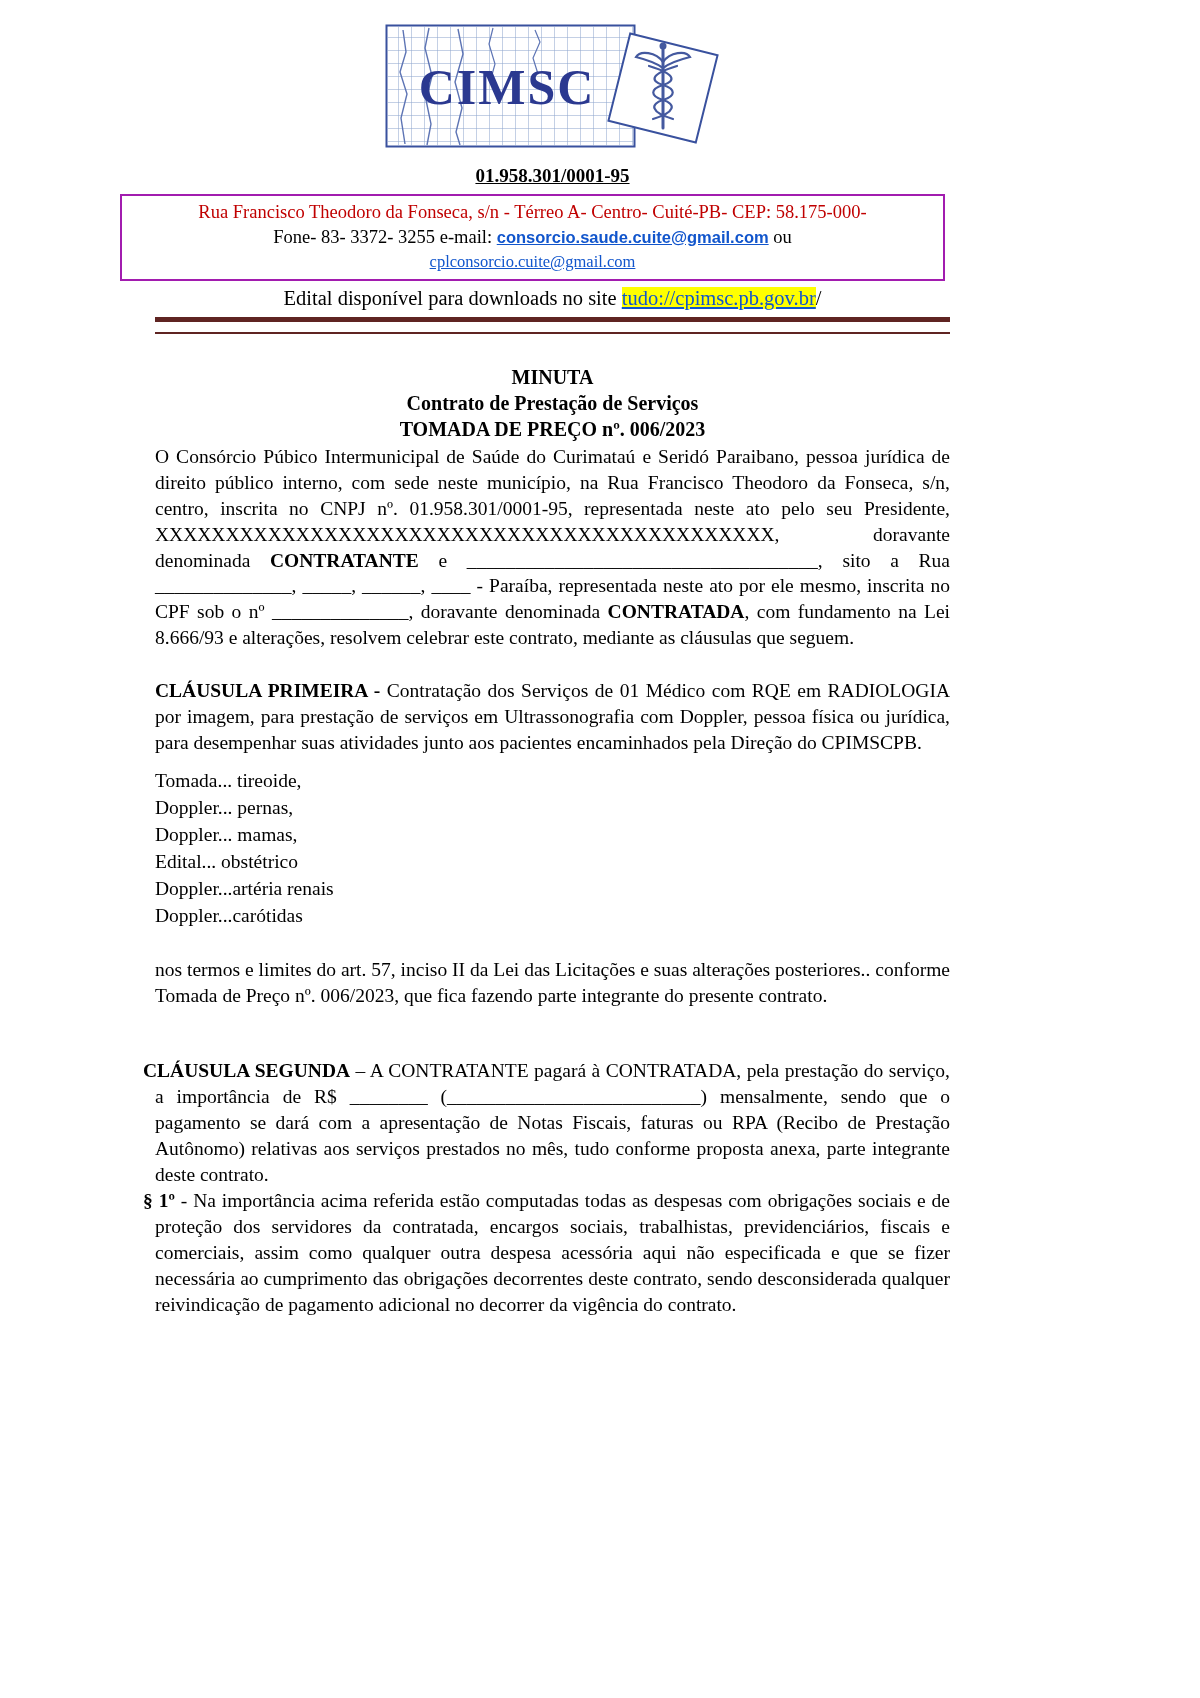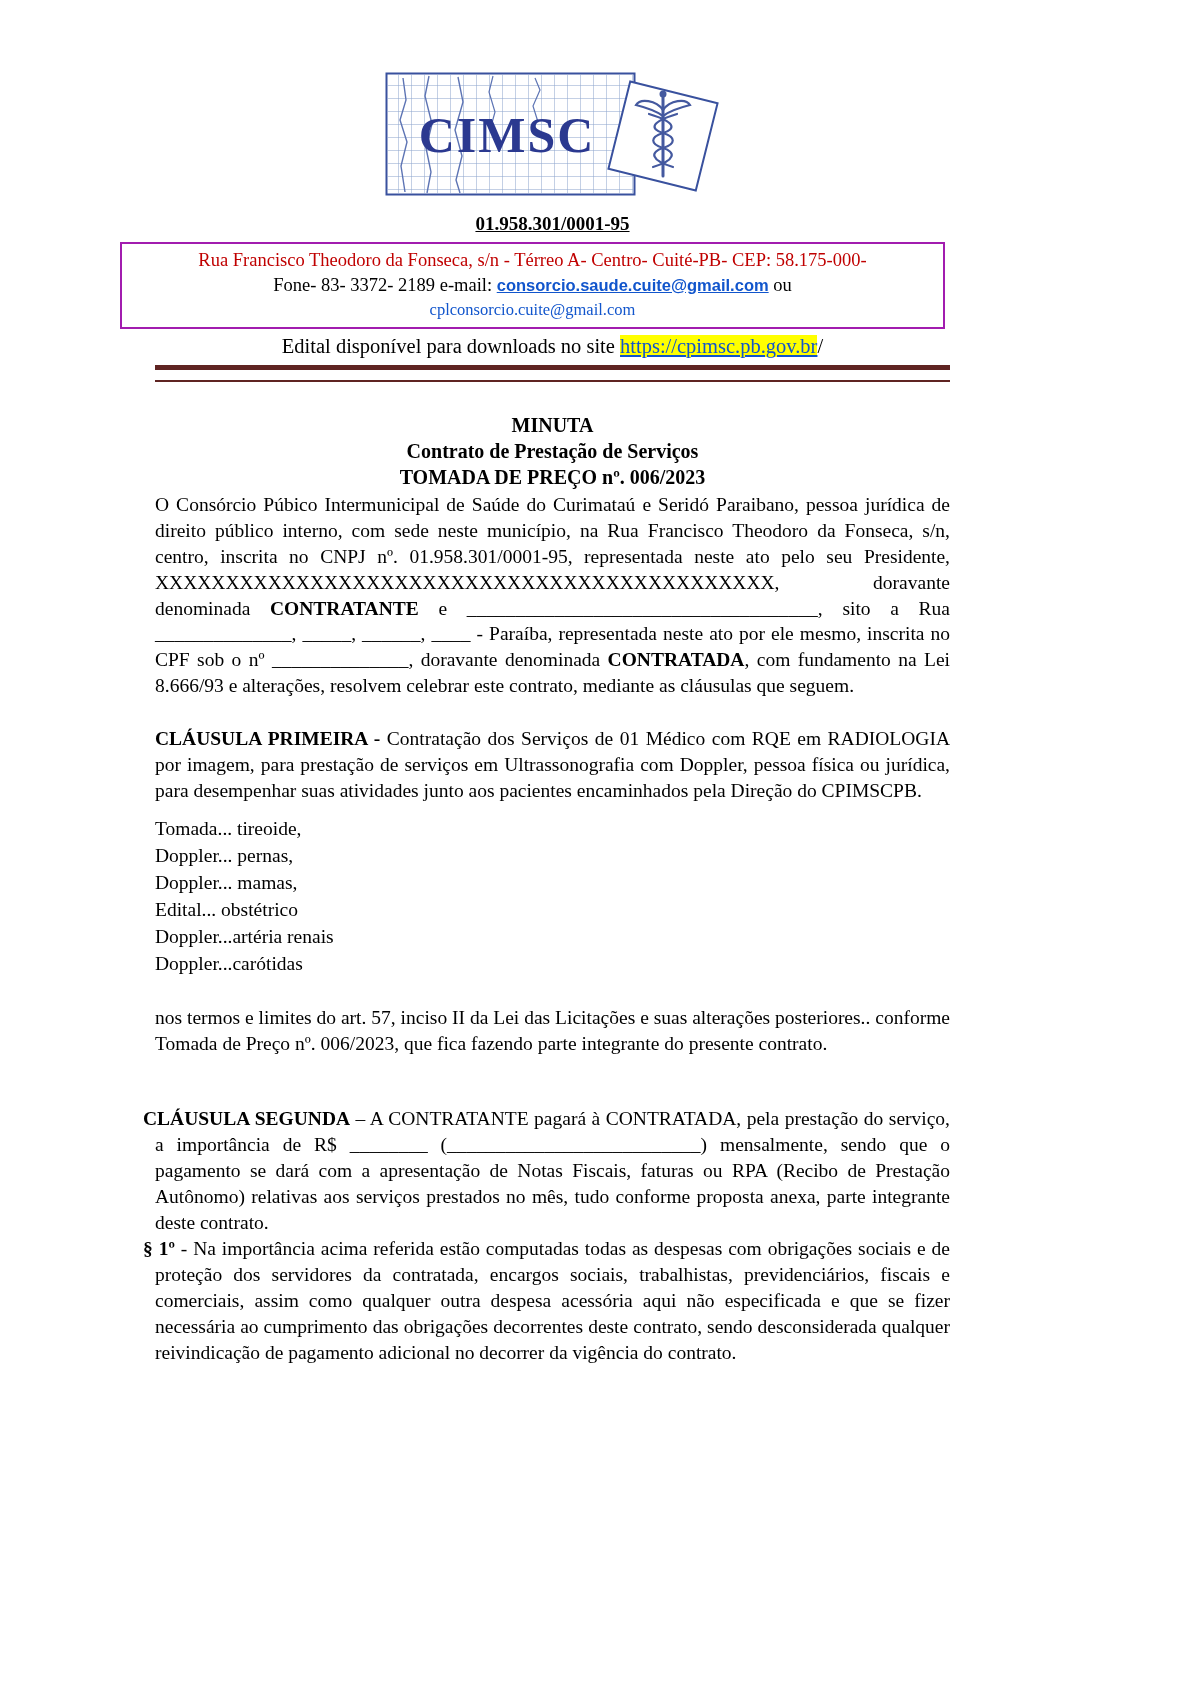--- a/index.html
+++ b/index.html
@@ -9,21 +9,21 @@
     font-family: "Liberation Serif", serif;
     color: #000000;
   }
   .page {
     position: relative;
     width: 1200px;
     height: 1698px;
     background: #ffffff;
     overflow: hidden;
   }
-  .content { padding: 72px 250px 0 155px; }
+  .content { padding: 24px 250px 0 155px; }
 
   .logo-wrap { text-align: center; margin-bottom: 8px; }
 
   .org-line {
     font-weight: bold;
     text-decoration: underline;
     text-align: center;
     font-size: 19px;
     line-height: 1.25;
   }
@@ -40,20 +40,21 @@
     font-family: "Liberation Sans", sans-serif;
     font-weight: bold;
     font-size: 16.5px;
     color: #1155cc;
     text-decoration: underline;
     cursor: pointer;
   }
   .email-serif {
     font-size: 16.5px;
     color: #1155cc;
+    text-decoration: underline;
     cursor: pointer;
     line-height: 1.35;
   }
 
   .edital-line { text-align: center; font-size: 20.5px; margin-top: 6px; }
   .edital-link {
     color: #1155cc;
     text-decoration: underline;
     background: #ffff00;
     cursor: pointer;
@@ -121,25 +122,25 @@
           <path d="M264 42 C 291 50 291 57 278 61 C 265 65 265 72 278 76 C 291 80 291 88 268 95"></path>
           <path d="M292 42 C 265 50 265 57 278 61 C 291 65 291 72 278 76 C 265 80 265 88 288 95"></path>
         </g>
       </svg>
     </div>
 
     <div class="org-line">01.958.301/0001-95</div>
 
     <div class="addr-box">
       <div class="addr-red">Rua Francisco Theodoro da Fonseca, s/n - Térreo A- Centro- Cuité-PB- CEP: 58.175-000-</div>
-      <div class="phone-line"><span>Fone- 83- 3372- 2189 e-mail: </span><a class="email-bold">consorcio.saude.cuite@gmail.com</a><span> ou</span></div>
+      <div class="phone-line"><span>Fone- 83- 3372- 3255 e-mail: </span><a class="email-bold">consorcio.saude.cuite@gmail.com</a><span> ou</span></div>
       <div><a class="email-serif">cplconsorcio.cuite@gmail.com</a></div>
     </div>
 
-    <div class="edital-line"><span>Edital disponível para downloads no site </span><a class="edital-link">https://cpimsc.pb.gov.br</a><span>/</span></div>
+    <div class="edital-line"><span>Edital disponível para downloads no site </span><a class="edital-link">tudo://cpimsc.pb.gov.br</a><span>/</span></div>
 
     <div class="rule"></div>
 
     <div class="titles">
       <div>MINUTA</div>
       <div>Contrato de Prestação de Serviços</div>
       <div>TOMADA DE PREÇO nº. 006/2023</div>
     </div>
 
     <p class="para intro"><span>O Consórcio Púbico Intermunicipal de Saúde do Curimataú e Seridó Paraibano, pessoa jurídica de direito público interno, com sede neste município, na Rua Francisco Theodoro da Fonseca, s/n, centro, inscrita no CNPJ nº. 01.958.301/0001-95, representada neste ato pelo seu Presidente, XXXXXXXXXXXXXXXXXXXXXXXXXXXXXXXXXXXXXXXXXXXX, doravante denominada </span><b>CONTRATANTE</b><span> e ____________________________________, sito a Rua ______________, _____, ______, ____ - Paraíba, representada neste ato por ele mesmo, inscrita no CPF sob o nº ______________, doravante denominada </span><b>CONTRATADA</b><span>, com fundamento na Lei 8.666/93 e alterações, resolvem celebrar este contrato, mediante as cláusulas que seguem.</span></p>

